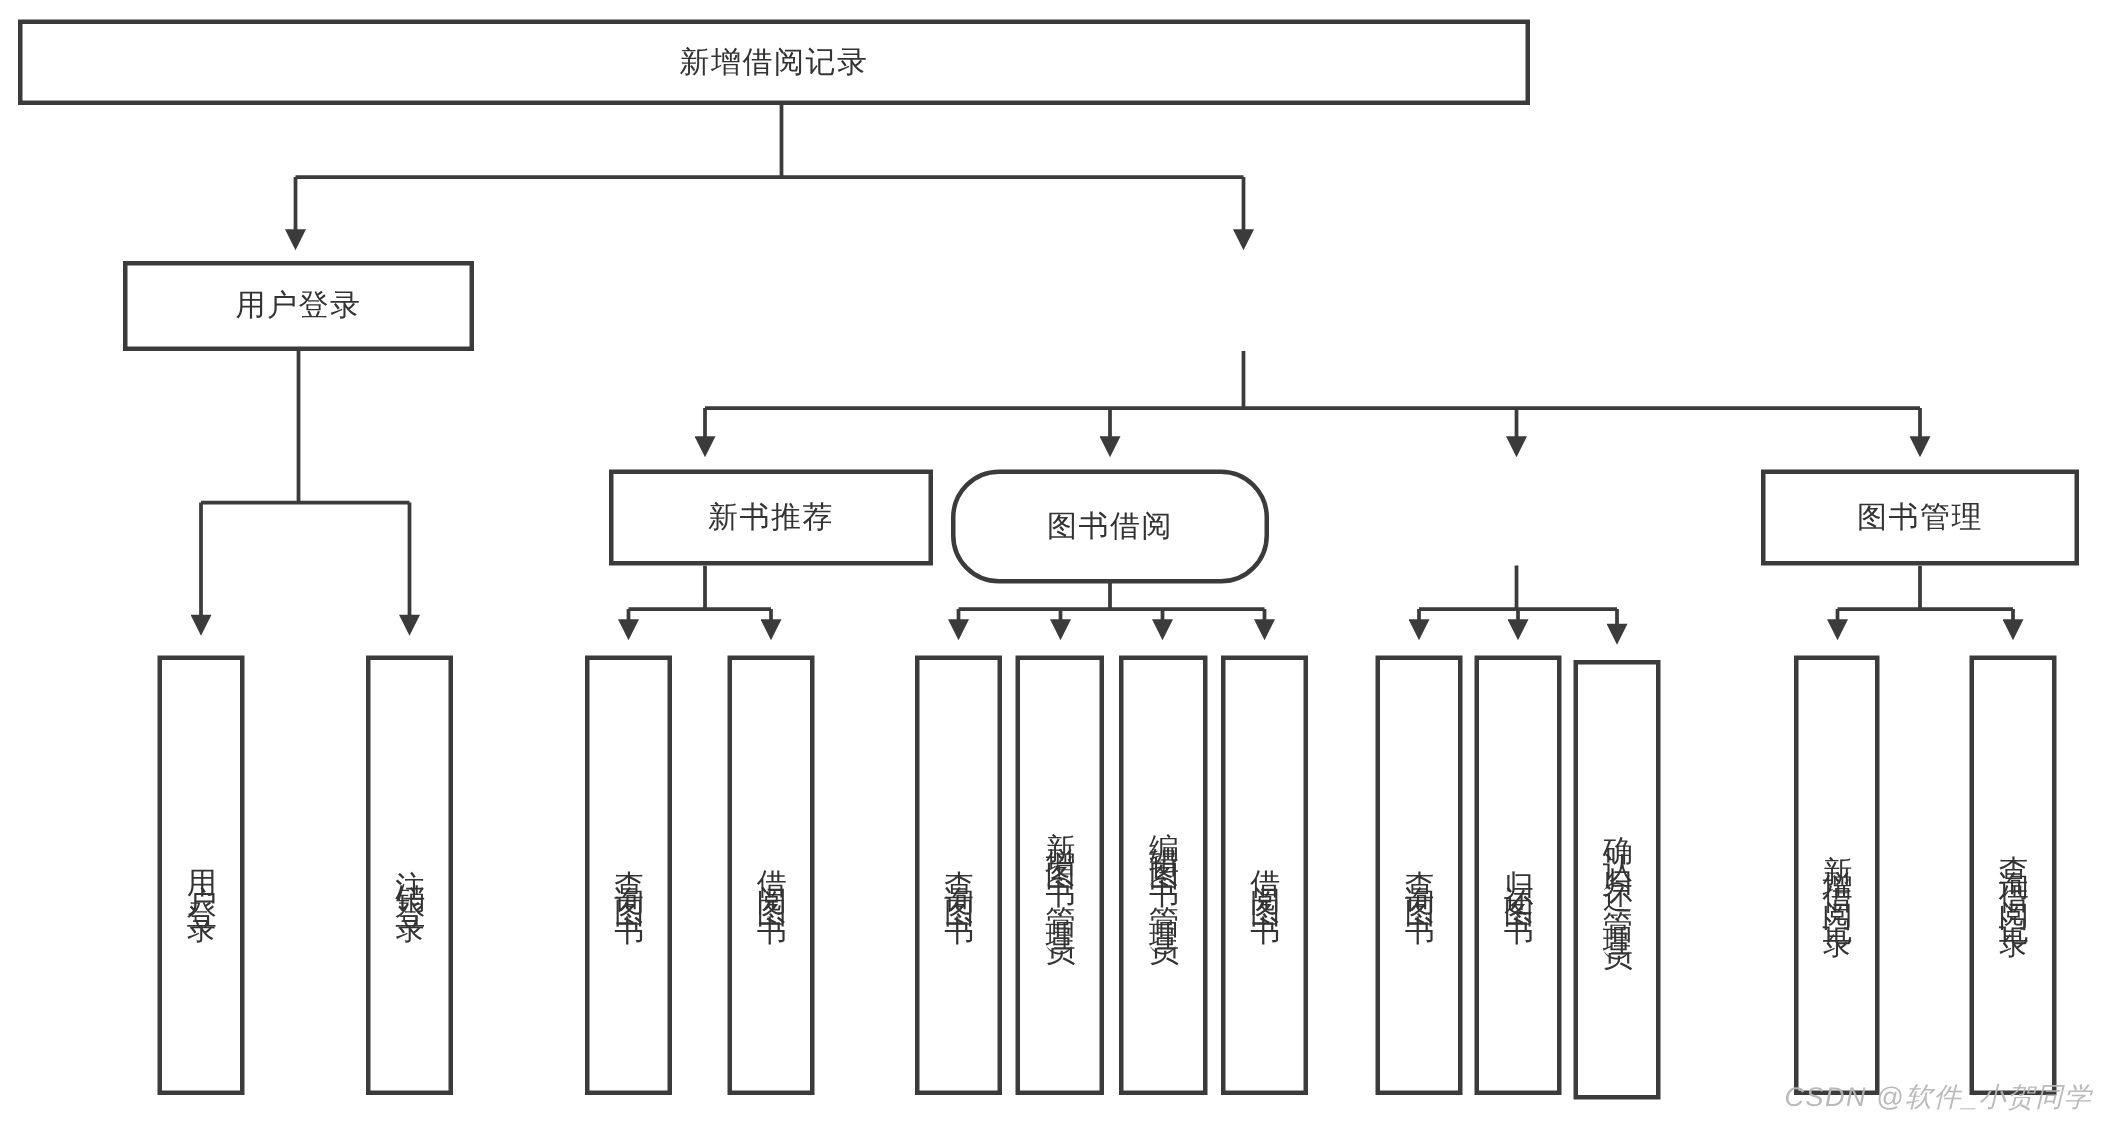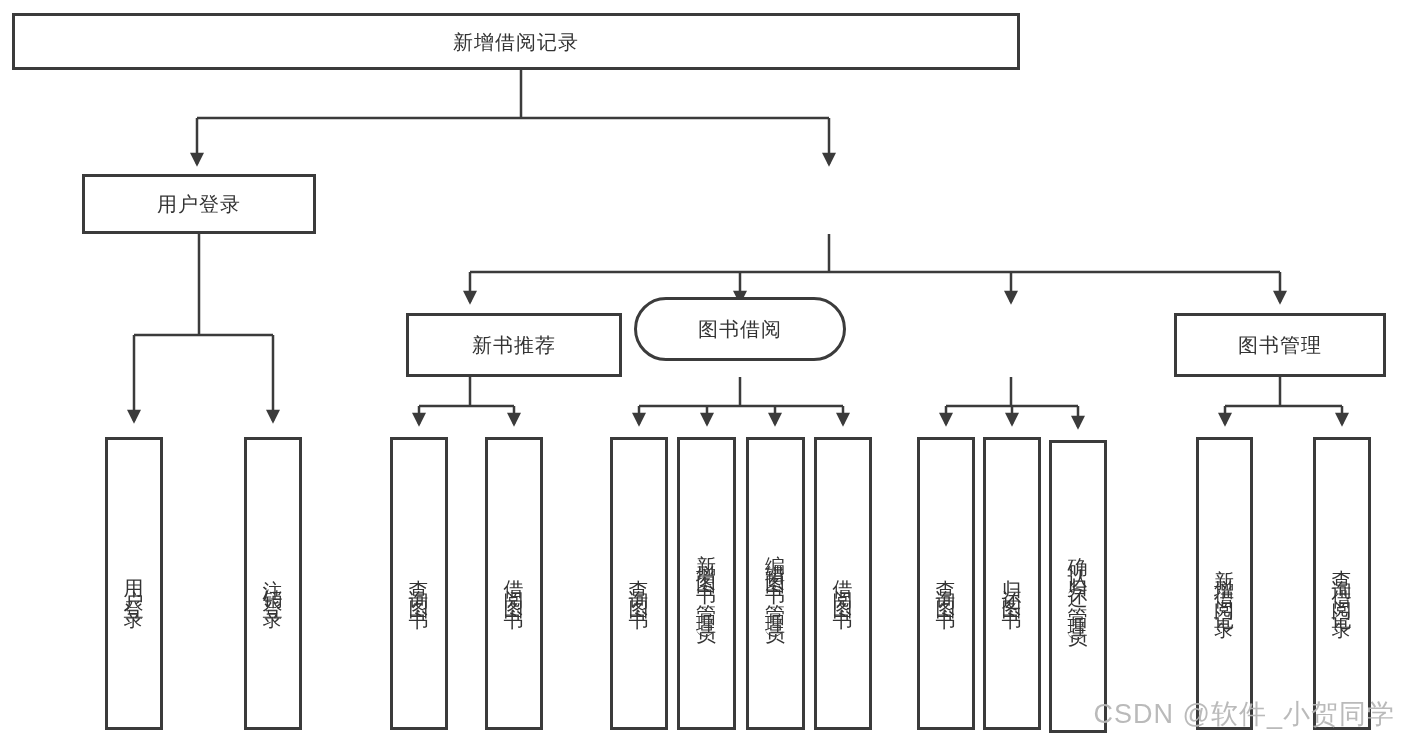--- a/index.html
+++ b/index.html
@@ -39,26 +39,27 @@
   }
   .node.v {
     writing-mode: vertical-rl;
     text-orientation: mixed;
     letter-spacing: 10px;
     line-height: 1;
   }
   .watermark {
     position: absolute;
     right: 10px;
-    bottom: 15px;
-    font-size: 27px;
+    bottom: 4px;
+    font-size: 18px;
     color: rgba(182, 182, 182, 0.95);
     letter-spacing: 1px;
     white-space: nowrap;
     z-index: 5;
+    font-style: italic;
   }
 </style>
 </head>
 <body>
 
 <div class="canvas">
 
   <svg class="wires" viewBox="0 0 1405 747" xmlns="http://www.w3.org/2000/svg">
     <defs>
       <marker id="arrow" viewBox="0 0 10 10" refX="8" refY="5" markerWidth="6" markerHeight="5.6" orient="auto">
@@ -100,21 +101,21 @@
       <line x1="1225" y1="406" x2="1225" y2="424" marker-end="url(#arrow)"></line>
       <line x1="1342" y1="406" x2="1342" y2="424" marker-end="url(#arrow)"></line>
     </g>
   </svg>
 
   <div class="node" style="left:12px; top:13px; width:1008px; height:57px;">新增借阅记录</div>
 
   <div class="node" style="left:82px; top:174px; width:234px; height:60px;">用户登录</div>
 
   <div class="node" style="left:362px; top:313px; width:216px; height:64px;margin-left:44px;">新书推荐</div>
-  <div class="node" style="left:634px; top:297px; width:212px; height:64px;border-radius:32px;">图书借阅</div>
+  <div class="node" style="left:634px; top:313px; width:212px; height:76px;border-radius:32px;">图书借阅</div>
   <div class="node" style="left:1174px; top:313px; width:212px; height:64px;">图书管理</div>
 
   <div class="node v" style="left:105px; top:437px; width:58px; height:293px;">用户登录</div>
   <div class="node v" style="left:244px; top:437px; width:58px; height:293px;">注销登录</div>
 
   <div class="node v" style="left:390px; top:437px; width:58px; height:293px;">查询图书</div>
   <div class="node v" style="left:485px; top:437px; width:58px; height:293px;">借阅图书</div>
 
   <div class="node v" style="left:610px; top:437px; width:58px; height:293px;">查询图书</div>
   <div class="node v" style="left:677px; top:437px; width:59px; height:293px;">新增图书（管理员）</div>

